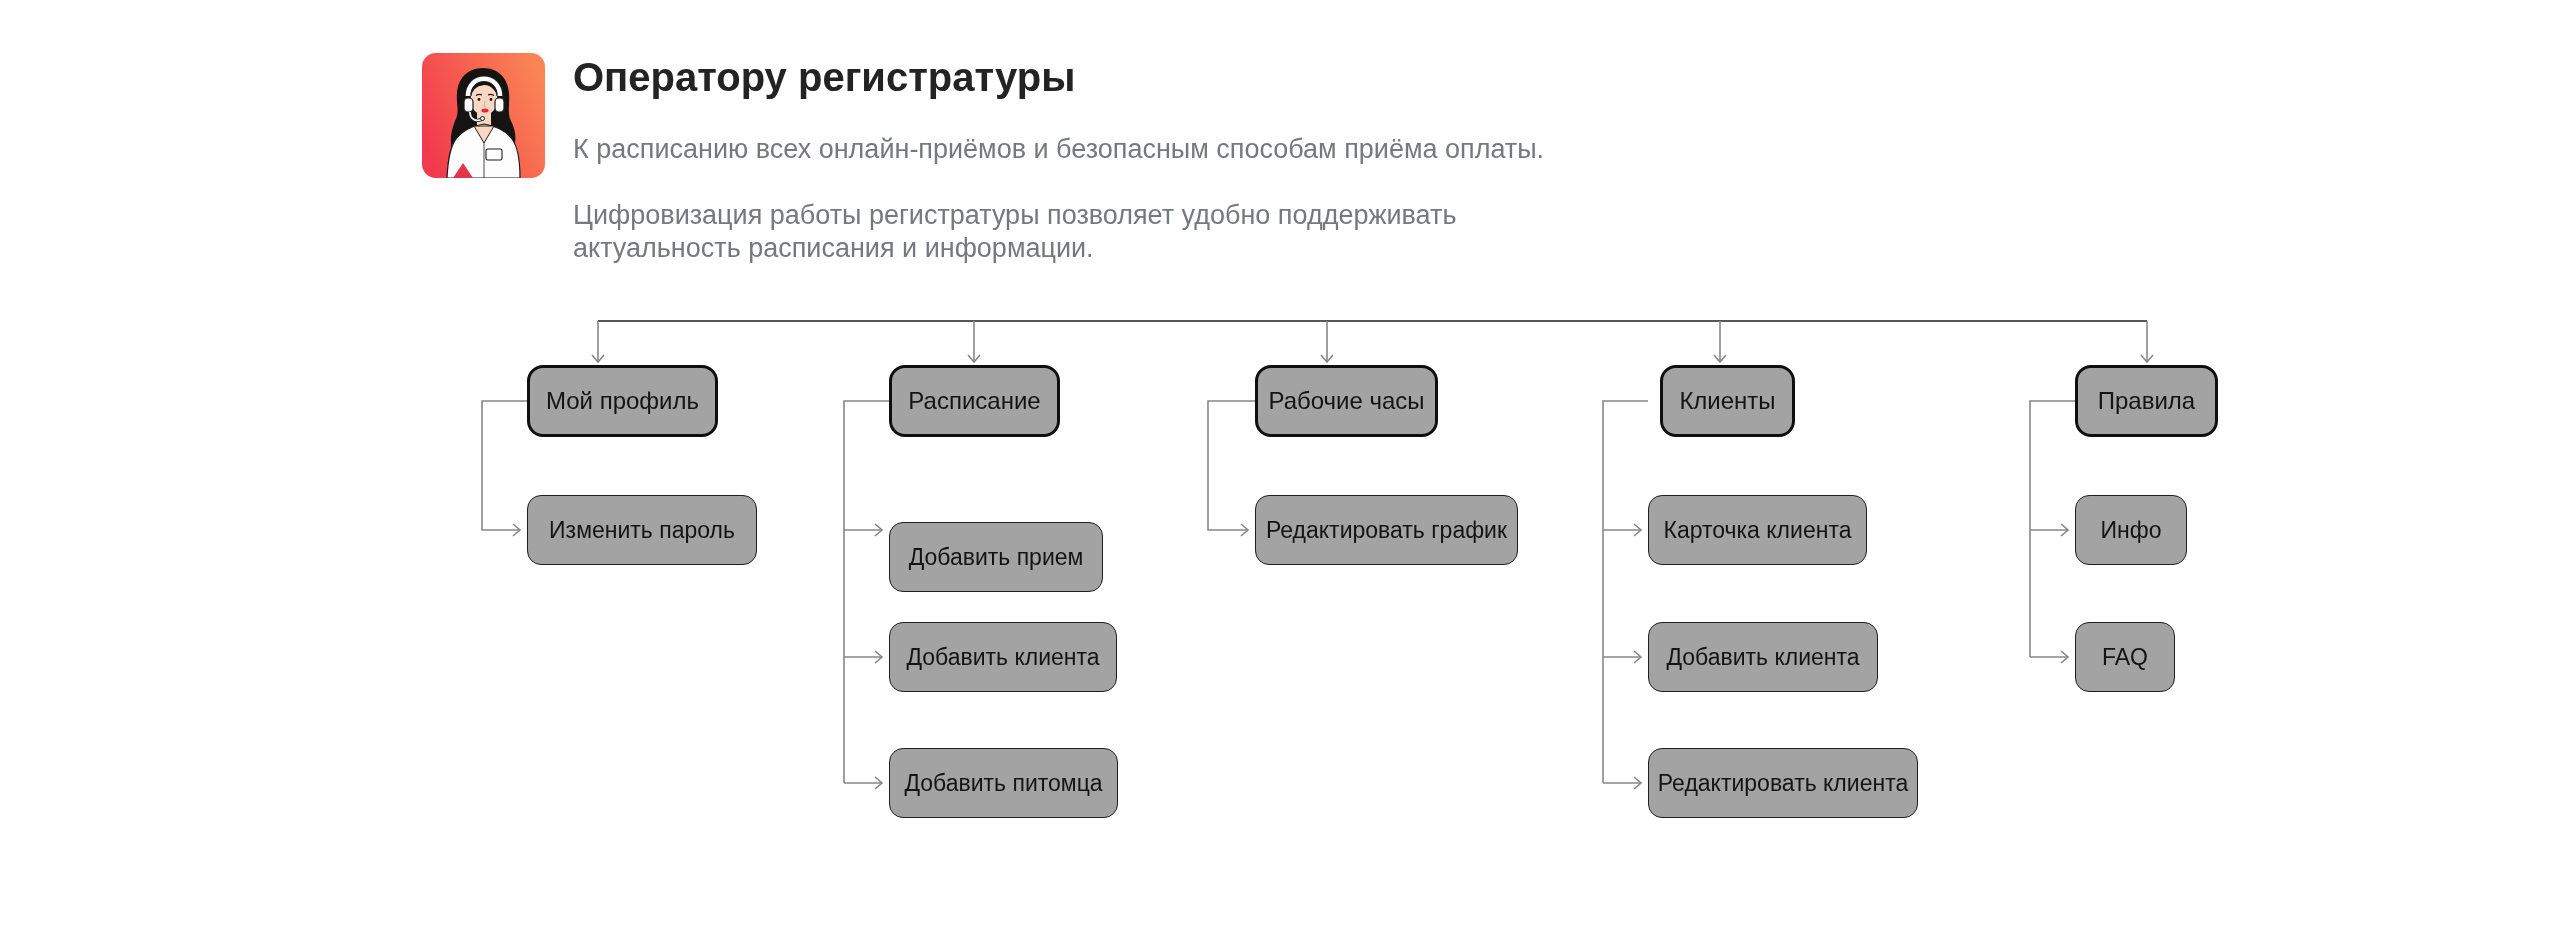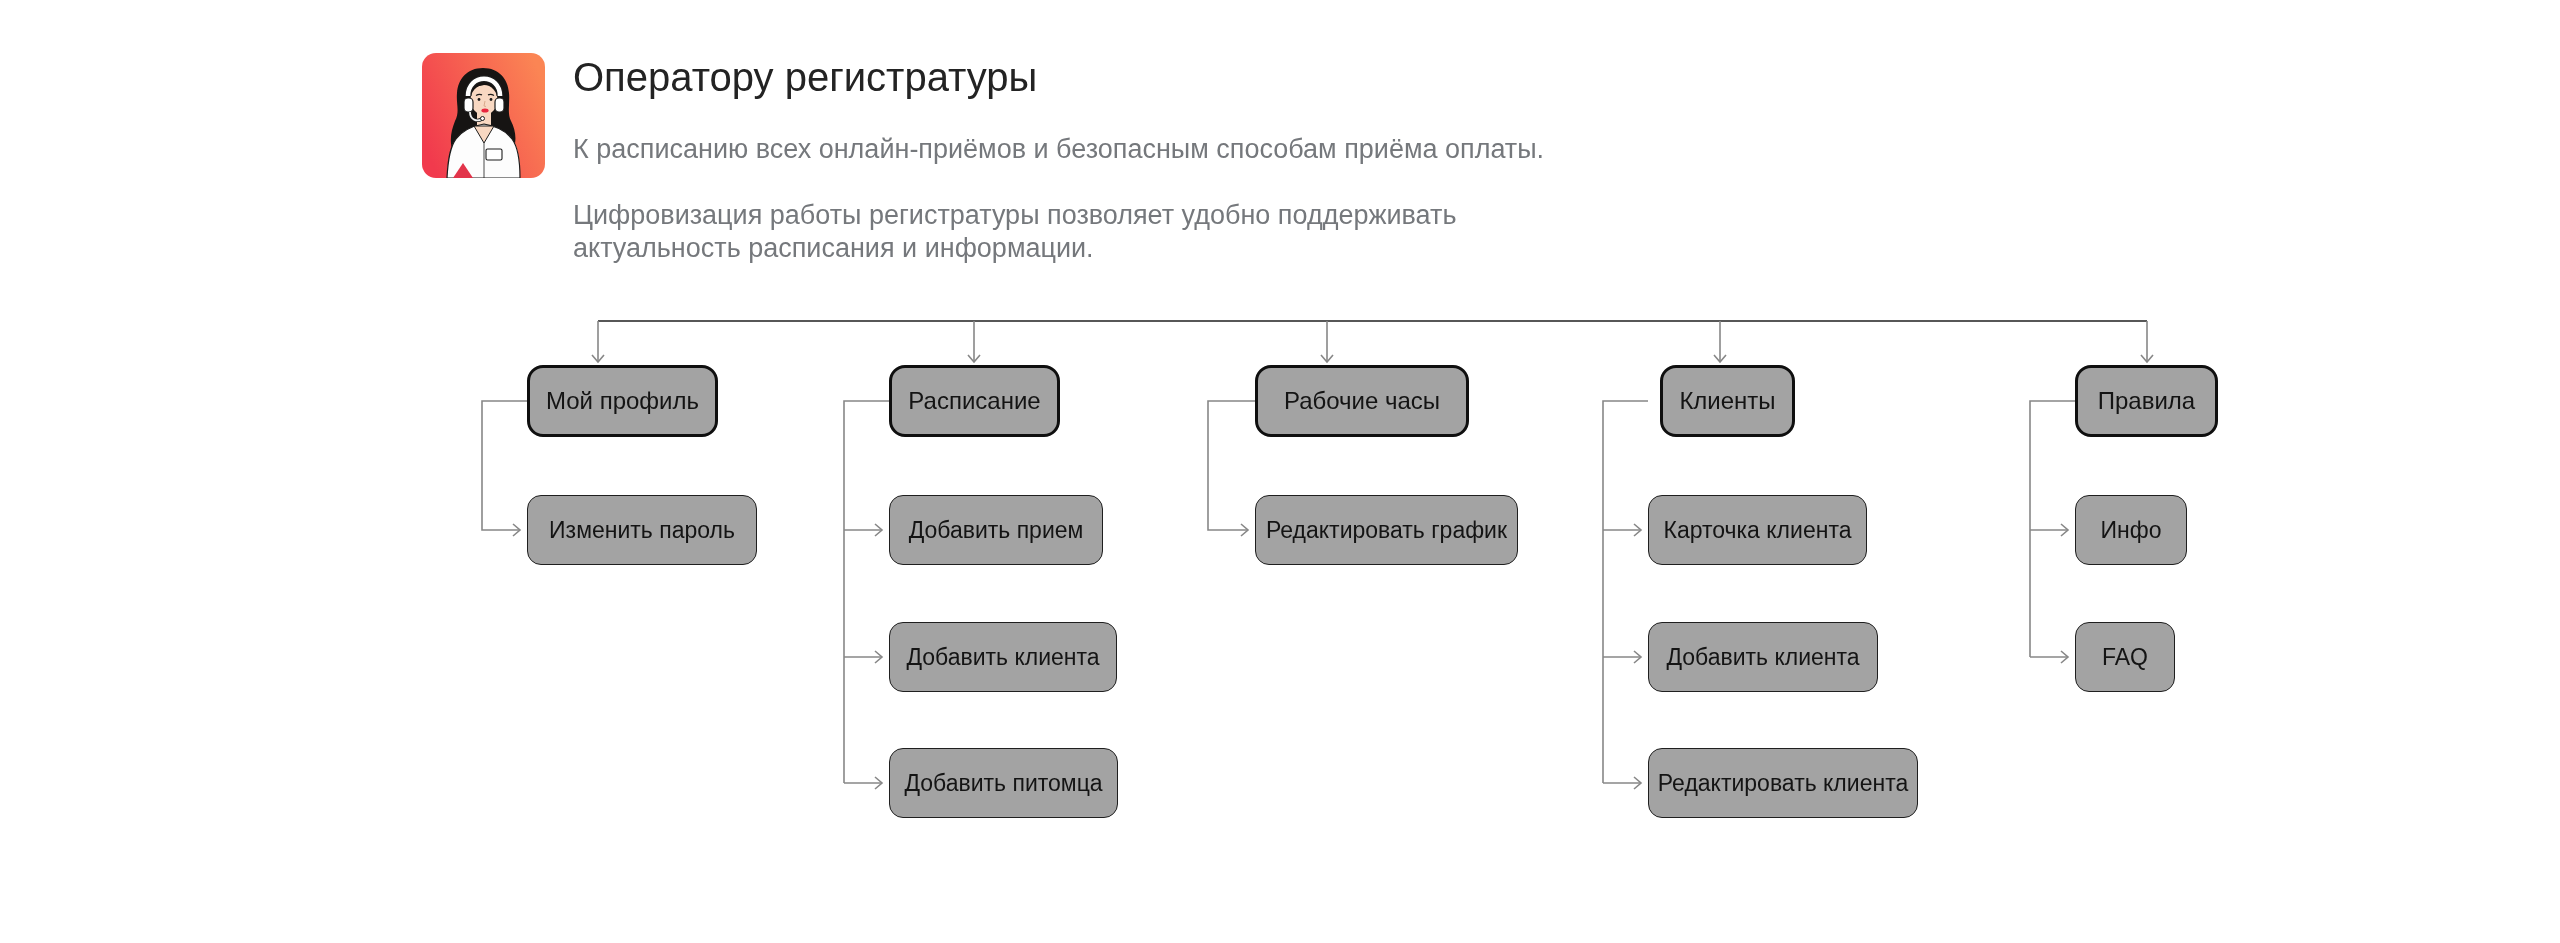--- a/index.html
+++ b/index.html
@@ -1,20 +1,20 @@
 <!DOCTYPE html>
 <html><head>
 <meta charset="utf-8">
 <style>
   html,body{margin:0;padding:0;background:#ffffff;}
   body{width:2560px;height:943px;font-family:"Liberation Sans",sans-serif;}
   #canvas{position:relative;width:2560px;height:943px;overflow:hidden;background:#ffffff;}
 
   .avatar{position:absolute;left:422px;top:53px;width:123px;height:125px;}
-  .page-title{position:absolute;left:573px;top:55px;font-size:40px;font-weight:400;color:#232323;white-space:nowrap;text-align:center;}
+  .page-title{position:absolute;left:573px;top:55px;font-size:40px;font-weight:700;color:#232323;white-space:nowrap;text-align:center;}
   .page-subtitle{position:absolute;left:573px;top:134px;font-size:27px;color:#75787c;white-space:nowrap;}
   .page-desc{position:absolute;left:573px;top:199px;font-size:27px;color:#75787c;line-height:33px;}
 
   .node{position:absolute;background:#a3a3a3;display:flex;align-items:center;justify-content:center;
         box-sizing:border-box;color:#141414;white-space:nowrap;}
   .node.parent{border:3.5px solid #0f0f0f;border-radius:16px;font-size:24px;height:72px;top:365px;}
   .node.child{border:1.5px solid #1f1f1f;border-radius:14px;font-size:23px;height:70px;}
   .row1{top:495px;} .row2{top:622px;} .row3{top:748px;}
 
   svg.wires{position:absolute;left:0;top:0;}
@@ -129,35 +129,35 @@
         <polyline points="2061,651 2068,657 2061,663"></polyline>
     </g>
   </svg>
 
   <div class="node parent" style="left:527px;width:191px;">
     <span>Мой профиль</span>
   </div>
   <div class="node parent" style="left:889px;width:171px;">
     <span>Расписание</span>
   </div>
-  <div class="node parent" style="left:1255px;width:214px;">
+  <div class="node parent" style="left:1255px;width:183px;">
     <span>Рабочие часы</span>
   </div>
   <div class="node parent" style="left:1648px;width:135px;margin-left:12px;">
     <span>Клиенты</span>
   </div>
   <div class="node parent" style="left:2075px;width:143px;">
     <span>Правила</span>
   </div>
 
   <div class="node child row1" style="left:527px;width:230px;">
     <span>Изменить пароль</span>
   </div>
 
-  <div class="node child row1" style="left:889px;width:214px;">
+  <div class="node child row1" style="left:889px;width:214px;margin-top:27px;">
     <span>Добавить прием</span>
   </div>
   <div class="node child row2" style="left:889px;width:228px;">
     <span>Добавить клиента</span>
   </div>
   <div class="node child row3" style="left:889px;width:229px;">
     <span>Добавить питомца</span>
   </div>
 
   <div class="node child row1" style="left:1255px;width:263px;">

